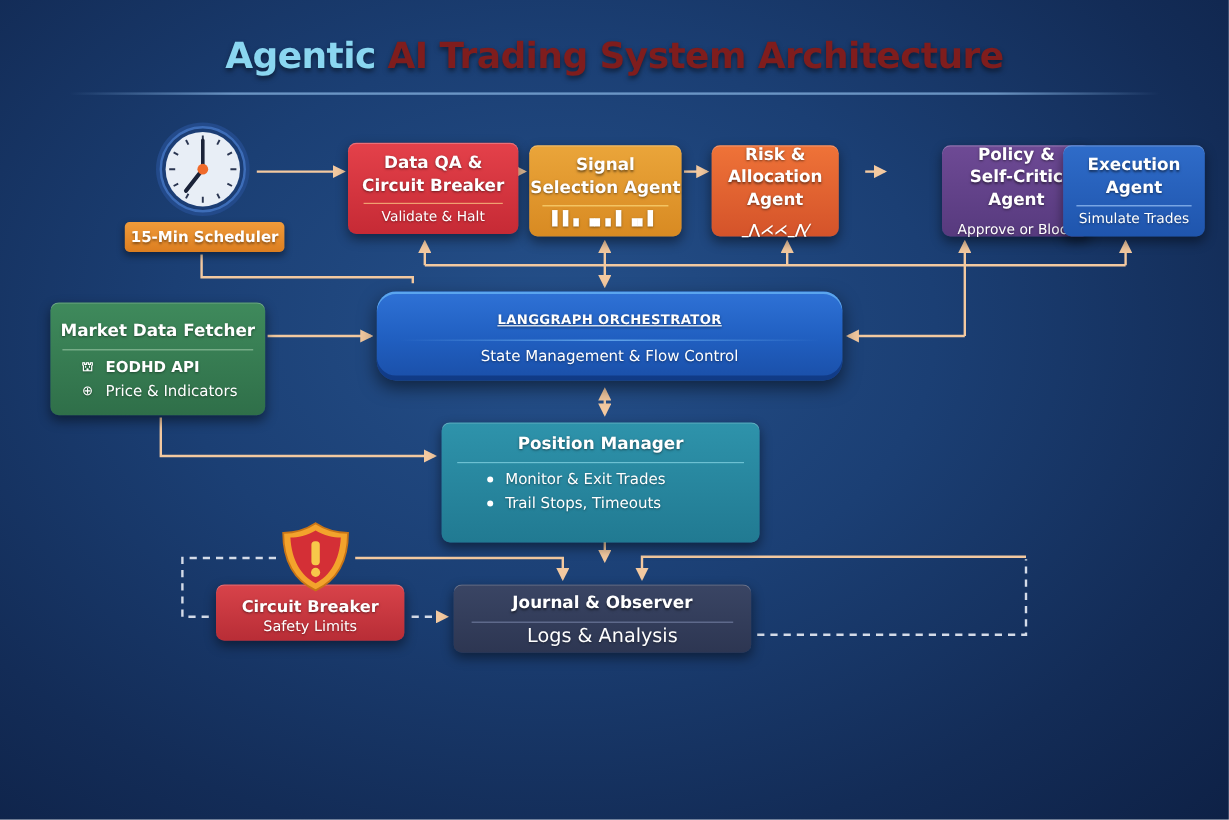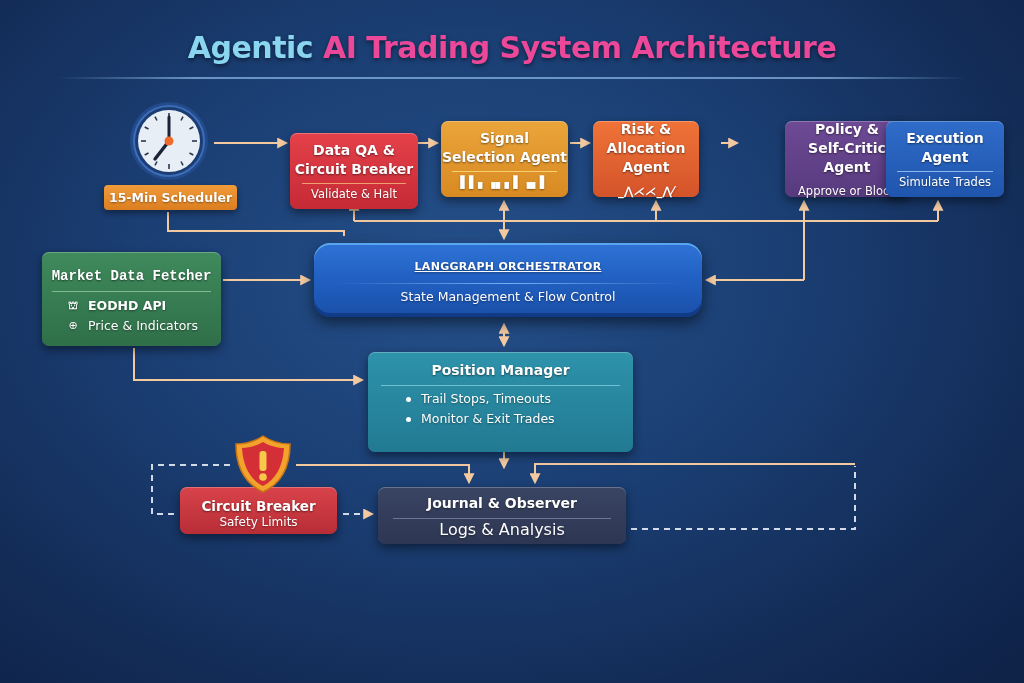--- a/index.html
+++ b/index.html
@@ -2,45 +2,45 @@
 <html><head>
 <meta charset="utf-8">
 <style>
   html,body{margin:0;padding:0;}
   body{width:1024px;height:683px;overflow:hidden;position:relative;
     background:radial-gradient(ellipse at 45% 40%, #25508a 0%, #1b3f74 40%, #132c57 75%, #0e2146 100%);
     font-family:"DejaVu Sans", sans-serif;color:#fff;}
   #title{position:absolute;top:30px;left:0;width:1024px;text-align:center;font-size:30px;font-weight:bold;
     text-shadow:0 2px 4px rgba(0,0,0,.5);letter-spacing:-0.5px;}
   #title .accent{color:#8ad6f0;}
-  #title .rest{color:#ec4899;}
+  #title .rest{color:#7f1d1d;}
   #title-rule{position:absolute;top:77px;left:58px;width:908px;height:2px;
     background:linear-gradient(90deg,rgba(120,170,220,0),rgba(140,185,230,.7) 15%,rgba(140,185,230,.7) 85%,rgba(120,170,220,0));}
   svg#wires{position:absolute;left:0;top:0;}
   .box{position:absolute;border-radius:7px;box-shadow:0 4px 10px rgba(0,0,0,.45), inset 0 1px 0 rgba(255,255,255,.25);
     text-align:center;display:flex;flex-direction:column;align-items:center;justify-content:center;}
   .box .t{font-weight:bold;font-size:14px;line-height:19px;text-shadow:0 1px 2px rgba(0,0,0,.5);}
   .box .hr{width:82%;height:1px;margin:4px 0 3px;}
   .box .s{font-size:11.5px;line-height:15px;text-shadow:0 1px 2px rgba(0,0,0,.4);}
-  #dataqa{left:290px;top:133px;width:128px;height:76px;background:linear-gradient(#e4414a,#c62a35);}
+  #dataqa{left:290px;top:119px;width:142px;height:76px;background:linear-gradient(#e4414a,#c62a35);}
   #dataqa .hr{background:#f0a070;}
   #signal{left:441px;top:121px;width:127px;height:76px;background:linear-gradient(#eaa53a,#d88a22);}
   #signal .hr{background:#f8d070;}
   #risk{left:593px;top:121px;width:106px;height:76px;background:linear-gradient(#ef7338,#d4532a);}
   #risk .hr{background:#f8c080;}
   #policy{left:741px;top:121px;width:124px;height:76px;background:linear-gradient(#6e4a95,#573a7e);margin-left:44px;}
   #policy .hr{background:#b59bd6;}
   #exec{left:886px;top:121px;width:118px;height:76px;background:linear-gradient(#2f6cc9,#1f55ad);}
   #exec .hr{background:#8db7ee;}
   #sched{position:absolute;left:104px;top:185px;width:133px;height:25px;border-radius:4px;
     background:linear-gradient(#f09b3a,#dc7e20);font-size:12.5px;font-weight:bold;display:flex;align-items:center;justify-content:center;
     box-shadow:0 3px 6px rgba(0,0,0,.4);text-shadow:0 1px 2px rgba(0,0,0,.4);}
   #clock{position:absolute;left:129px;top:101px;width:80px;height:80px;}
   #market{left:42px;top:252px;width:179px;height:94px;background:linear-gradient(#3f8a5c,#2f6f49);align-items:stretch;justify-content:flex-start;}
-  #market .t{margin-top:15px;font-size:14px;font-family:Liberation Mono, monospace;}
+  #market .t{margin-top:15px;font-size:14px;}
   #market .hr{width:auto;margin:5px 10px 4px;background:#86b795;}
   #market .row{display:flex;align-items:center;padding-left:24px;font-size:12.5px;line-height:20px;text-shadow:0 1px 2px rgba(0,0,0,.4);}
   #market .row .ic{width:14px;margin-right:8px;font-size:11px;text-align:center;}
   #market .row.b{font-weight:bold;}
   #orch{left:314px;top:243px;width:388px;height:74px;border-radius:16px;
     background:linear-gradient(#2f72d6 0%,#2160c2 50%,#1a4fa8 100%);
     box-shadow:0 6px 14px rgba(0,0,0,.5),inset 0 2px 0 rgba(120,200,255,.6),inset 0 -4px 0 rgba(0,20,70,.35);}
   #orch .t{font-size:11px;letter-spacing:0.3px;text-decoration:underline;}
   #orch .hr{width:90%;background:linear-gradient(90deg,rgba(130,200,255,0),rgba(130,200,255,.8),rgba(130,200,255,0));margin:7px 0 5px;}
   #orch .s{font-size:12.5px;}
@@ -182,22 +182,22 @@
 <div class="box" id="orch">
   <div class="t">LANGGRAPH ORCHESTRATOR</div>
   <div class="hr"></div>
   <div class="s">State Management &amp; Flow Control</div>
 </div>
 
 <div class="box" id="posmgr">
   <div class="t">Position Manager</div>
   <div class="hr"></div>
   <ul>
+    <li><span class="dot"></span><span>Monitor &amp; Exit Trades</span></li>
     <li><span class="dot"></span><span>Trail Stops, Timeouts</span></li>
-    <li><span class="dot"></span><span>Monitor &amp; Exit Trades</span></li>
   </ul>
 </div>
 
 <div class="box" id="cb">
   <div class="t">Circuit Breaker</div>
   <div class="s">Safety Limits</div>
 </div>
 <svg id="shield" viewBox="0 0 62 60">
   <path d="M31,2 C40,8 50,10 58,10 C58,34 48,50 31,58 C14,50 4,34 4,10 C12,10 22,8 31,2 Z" fill="#f3a32c" stroke="#c87416" stroke-width="1.5"></path>
   <path d="M31,8 C38,12 46,14 52,14 C51,33 43,46 31,52 C19,46 11,33 10,14 C16,14 24,12 31,8 Z" fill="#d42f36"></path>

